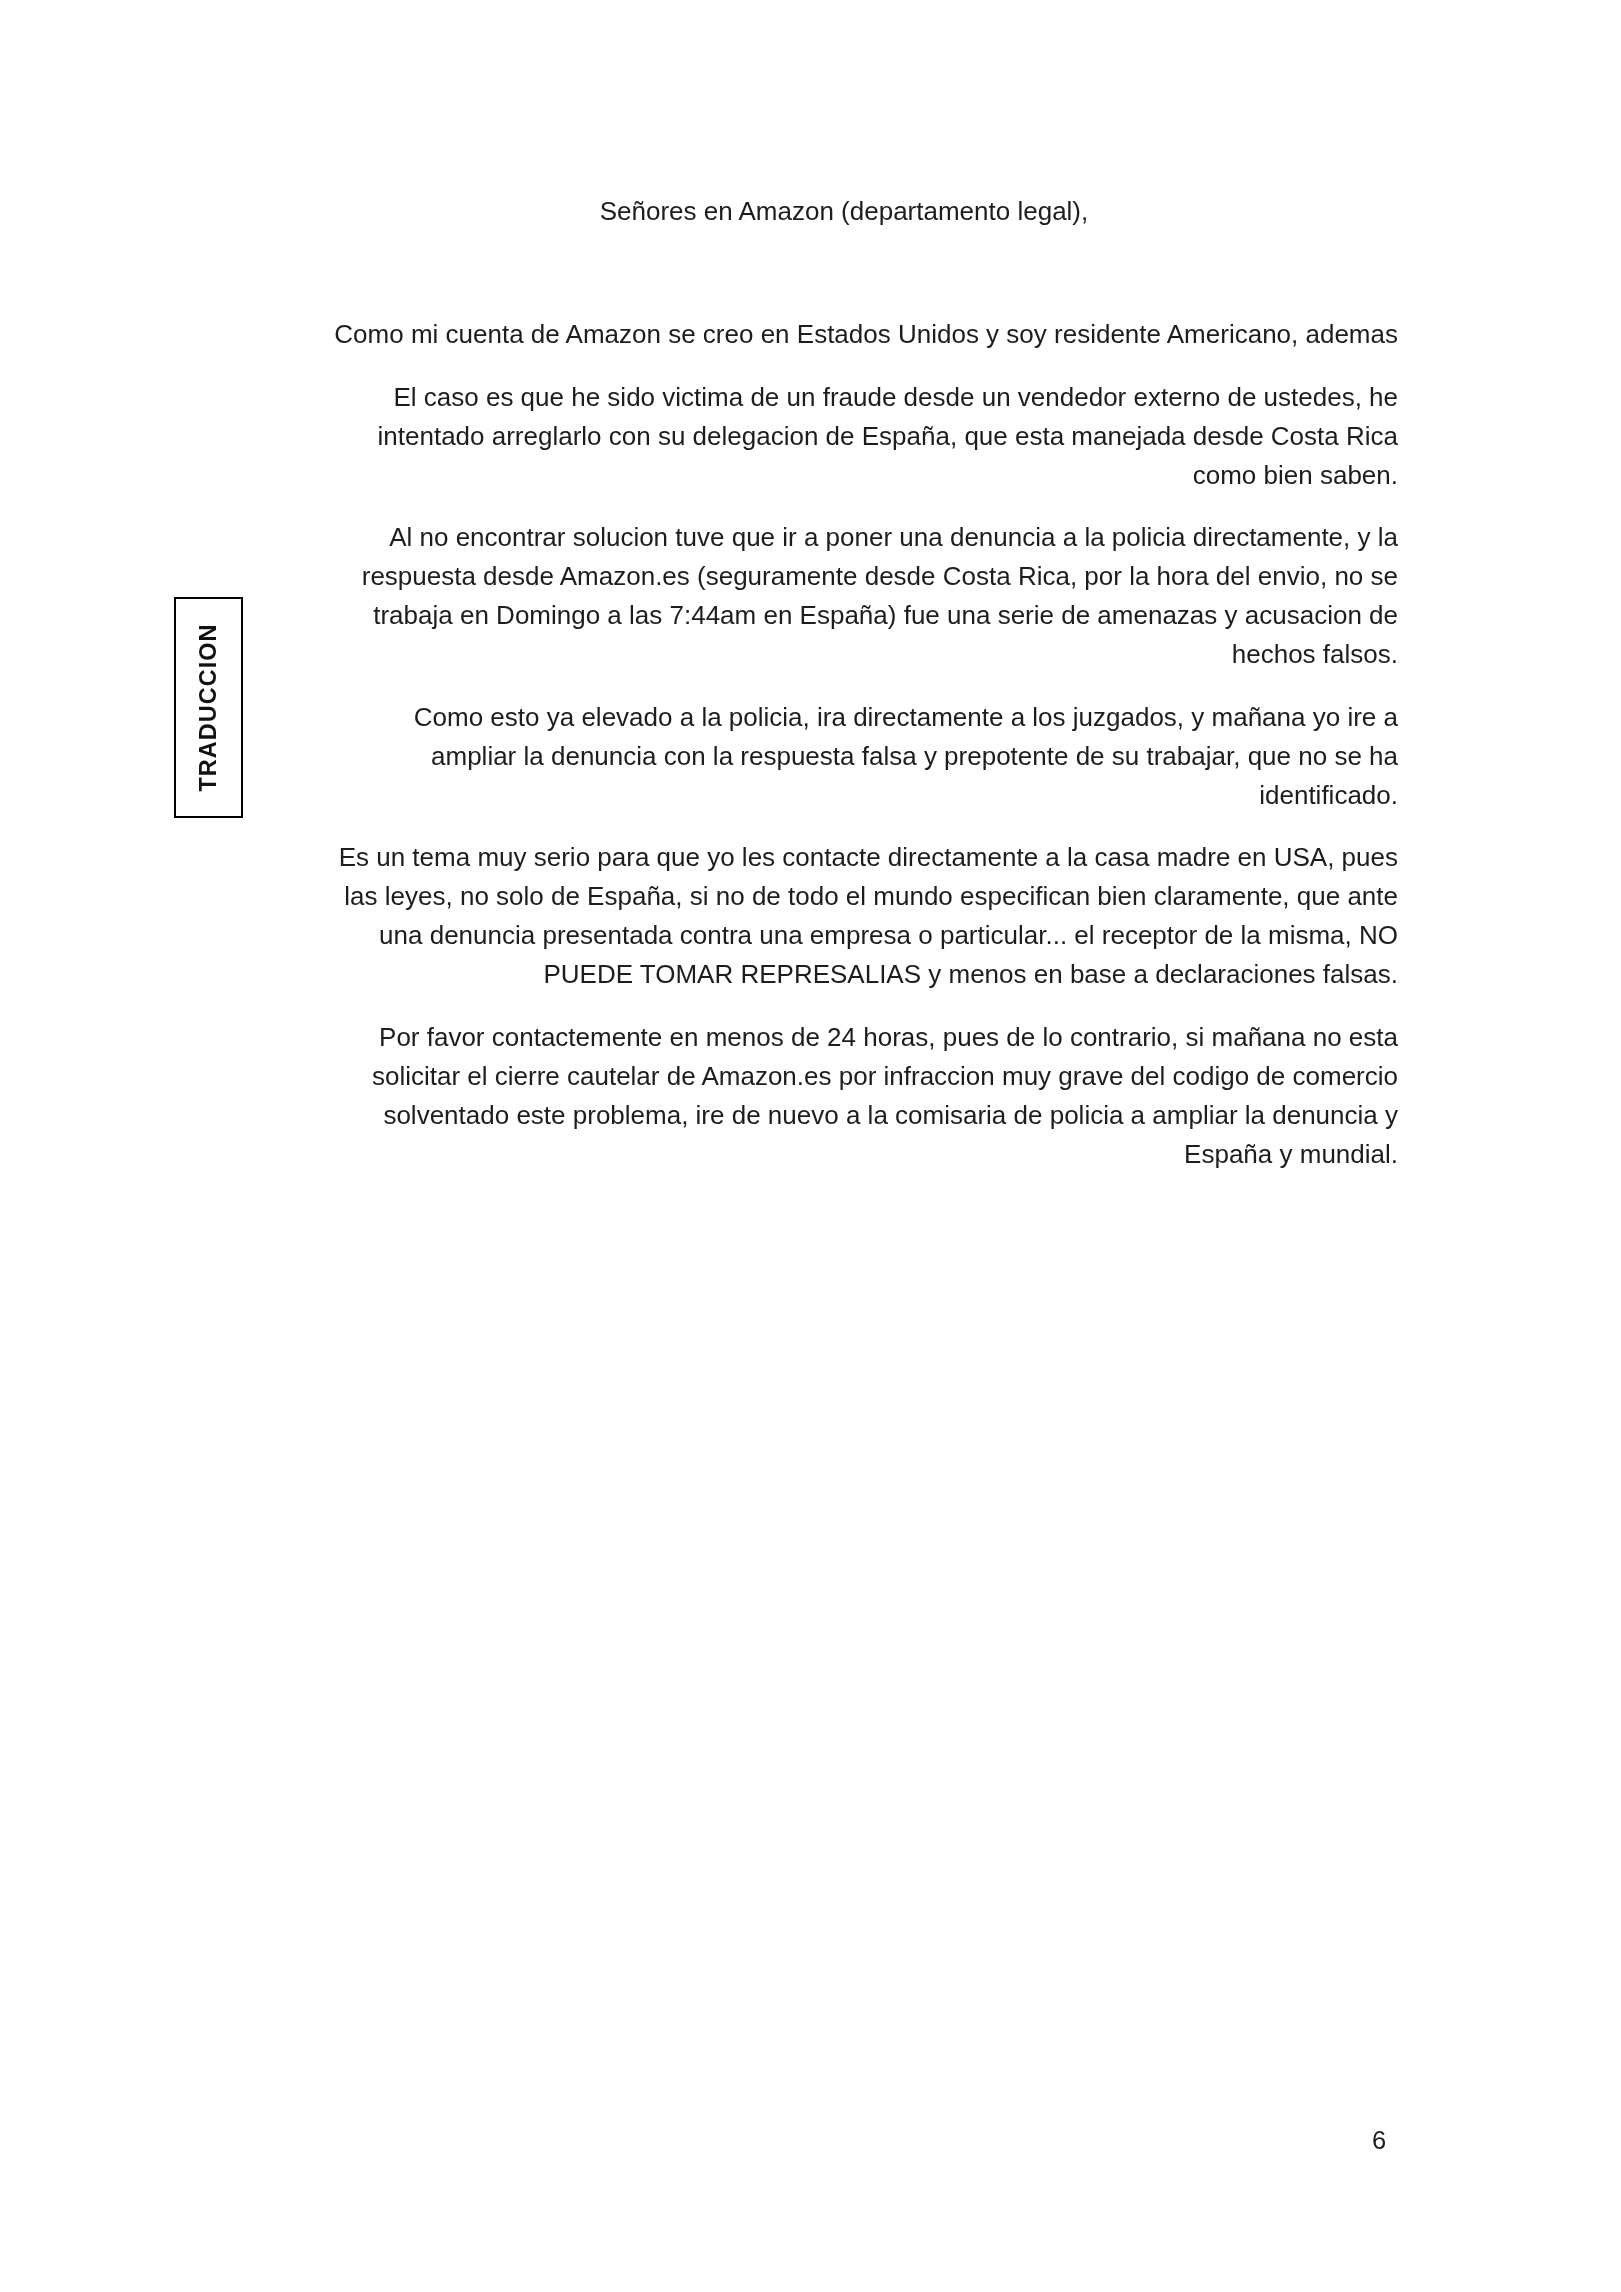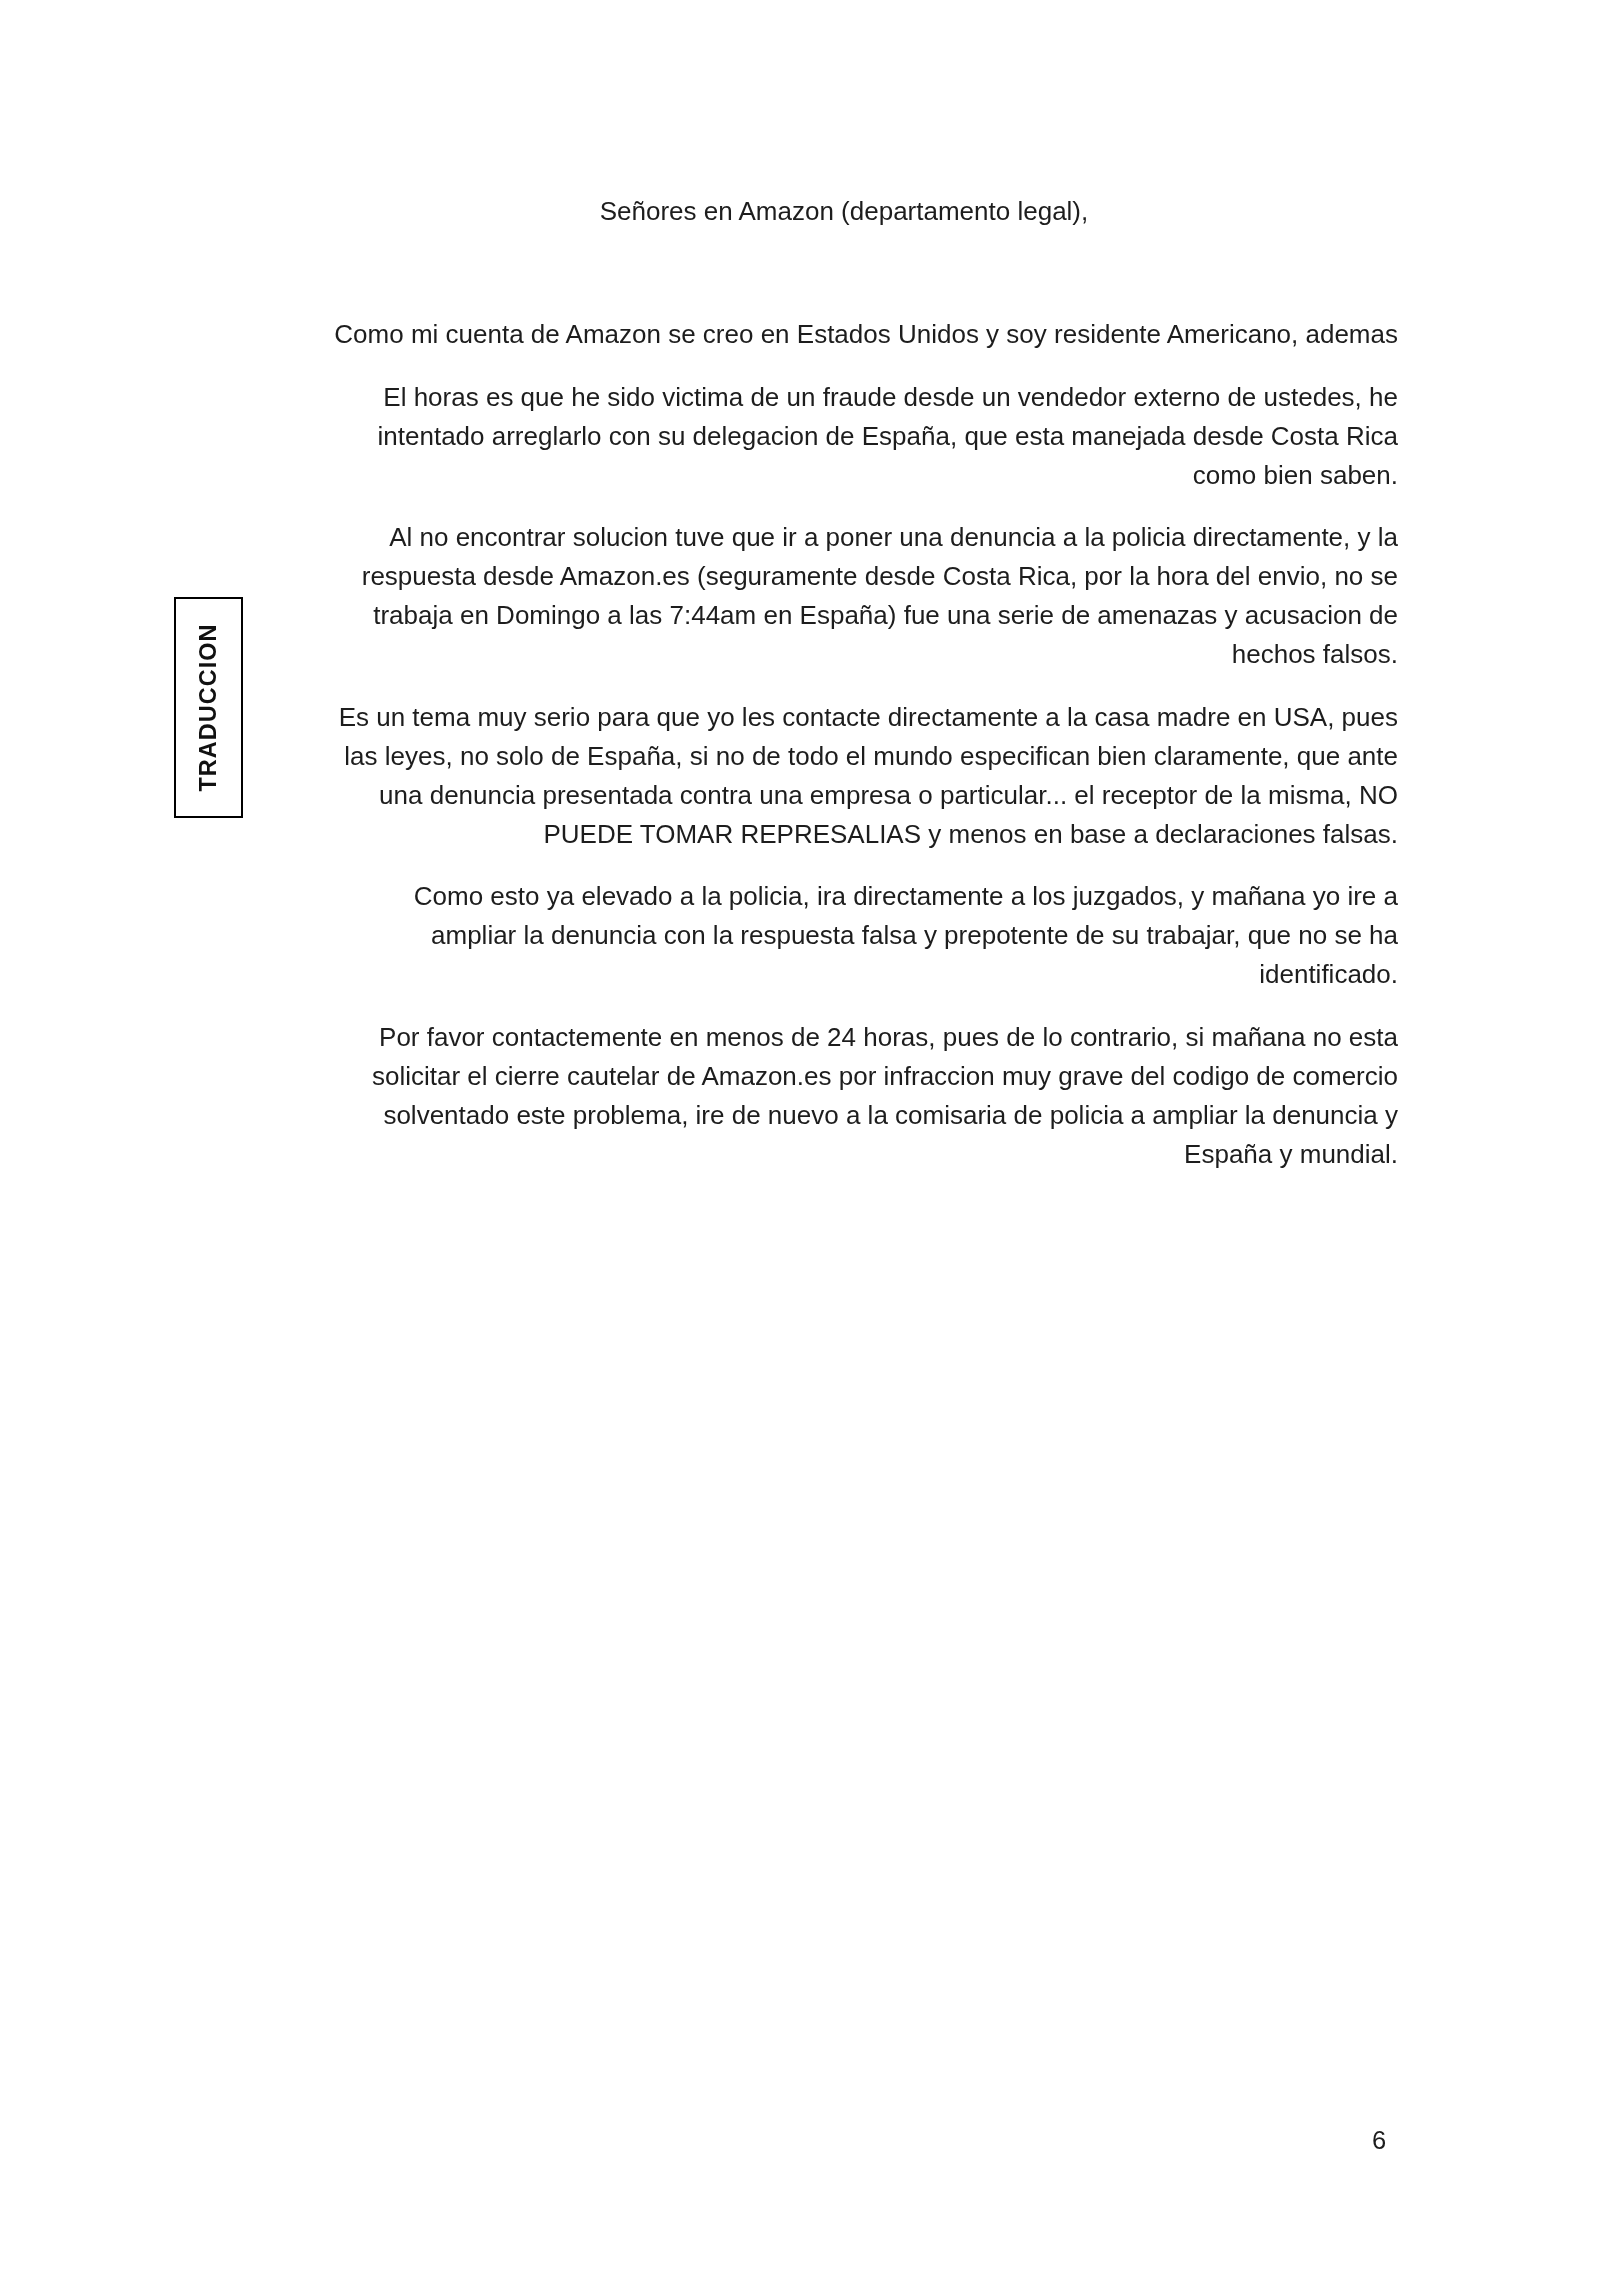--- a/index.html
+++ b/index.html
@@ -77,40 +77,40 @@
     <span class="traduccion-text">TRADUCCION</span>
   </div>
 
   <div class="letter">
     <div class="salutation">Señores en Amazon (departamento legal),</div>
     <div id="paragraphs">
         <div class="para">
           <div class="line">Como mi cuenta de Amazon se creo en Estados Unidos y soy residente Americano, ademas</div>
         </div>
         <div class="para">
-          <div class="line">El horas es que he sido victima de un fraude desde un vendedor externo de ustedes, he</div>
+          <div class="line">El caso es que he sido victima de un fraude desde un vendedor externo de ustedes, he</div>
           <div class="line">intentado arreglarlo con su delegacion de España, que esta manejada desde Costa Rica</div>
           <div class="line">como bien saben.</div>
         </div>
         <div class="para">
           <div class="line">Al no encontrar solucion tuve que ir a poner una denuncia a la policia directamente, y la</div>
           <div class="line">respuesta desde Amazon.es (seguramente desde Costa Rica, por la hora del envio, no se</div>
           <div class="line">trabaja en Domingo a las 7:44am en España) fue una serie de amenazas y acusacion de</div>
           <div class="line">hechos falsos.</div>
         </div>
         <div class="para">
+          <div class="line">Como esto ya elevado a la policia, ira directamente a los juzgados, y mañana yo ire a</div>
+          <div class="line">ampliar la denuncia con la respuesta falsa y prepotente de su trabajar, que no se ha</div>
+          <div class="line">identificado.</div>
+        </div>
+        <div class="para">
           <div class="line">Es un tema muy serio para que yo les contacte directamente a la casa madre en USA, pues</div>
           <div class="line">las leyes, no solo de España, si no de todo el mundo especifican bien claramente, que ante</div>
           <div class="line">una denuncia presentada contra una empresa o particular... el receptor de la misma, NO</div>
           <div class="line">PUEDE TOMAR REPRESALIAS y menos en base a declaraciones falsas.</div>
-        </div>
-        <div class="para">
-          <div class="line">Como esto ya elevado a la policia, ira directamente a los juzgados, y mañana yo ire a</div>
-          <div class="line">ampliar la denuncia con la respuesta falsa y prepotente de su trabajar, que no se ha</div>
-          <div class="line">identificado.</div>
         </div>
         <div class="para">
           <div class="line">Por favor contactemente en menos de 24 horas, pues de lo contrario, si mañana no esta</div>
           <div class="line">solicitar el cierre cautelar de Amazon.es por infraccion muy grave del codigo de comercio</div>
           <div class="line">solventado este problema, ire de nuevo a la comisaria de policia a ampliar la denuncia y</div>
           <div class="line">España y mundial.</div>
         </div>
       </div>
   </div>
 

